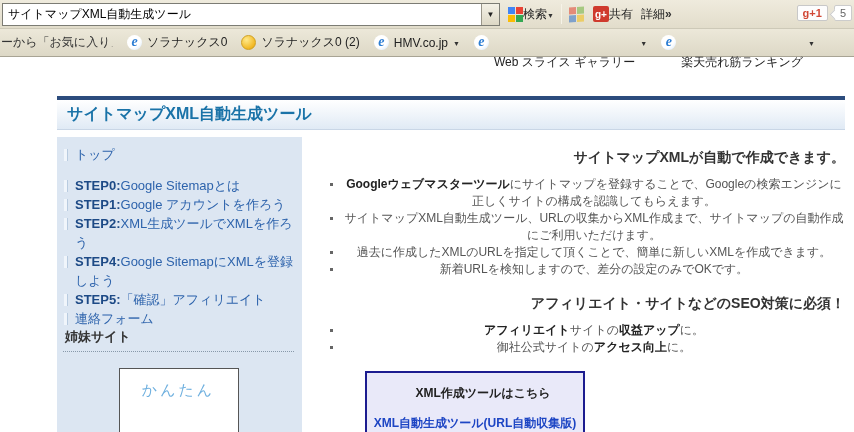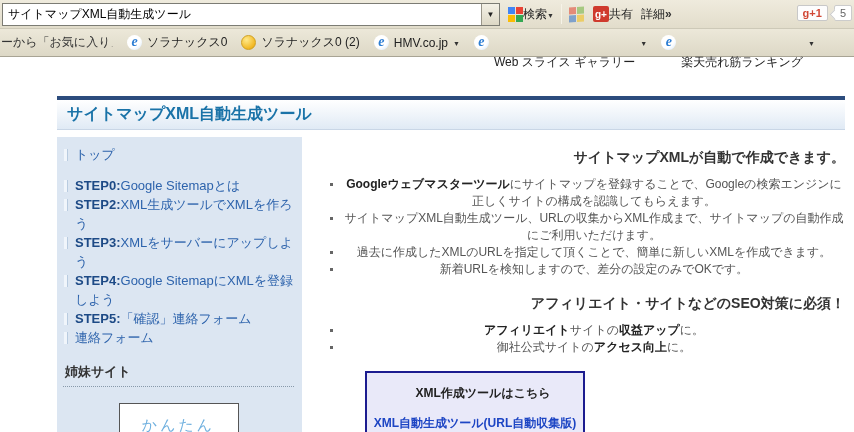--- a/index.html
+++ b/index.html
@@ -78,21 +78,21 @@
   .page-title { font-size:16px; font-weight:bold; color:#1a73a8; padding-left:10px; }
 
   .cols { display:flex; margin-top:7px; }
   .sidebar { width:245px; background:#dce6f2; min-height:295px; padding:8px 8px 0 6px; }
   .side-link { position:relative; font-size:13px; color:#2d63ac; line-height:19px;
     padding-left:12px; cursor:pointer; }
   .side-link::before { content:""; position:absolute; left:1px; top:4px; width:3px; height:12px;
     background:#f0f5fb; border-right:1px solid #b8cbe0; }
   .side-link .seg-b { font-weight:bold; color:#1d4a86; }
   .side-link.top-link { margin-bottom:12px; }
-  .sister-heading { font-size:13px; font-weight:bold; color:#333; margin-top:16px;
+  .sister-heading { font-size:13px; font-weight:bold; color:#333; 
     padding:0 0 5px 2px; border-bottom:1px dotted #8899aa; }
   .banner-box { width:120px; margin:16px auto 0; background:#fff; border:1px solid #555;
     height:90px; text-align:center; cursor:pointer; }
   .banner-line1 { margin-top:12px; font-size:15px; color:#6fb0df; letter-spacing:3px; }
 
   .main { flex:1; padding-left:13px; }
   .sec-heading { font-size:14px; font-weight:bold; color:#333; margin-top:12px;text-align:right; }
   .sec2-heading { margin-top:17px; }
   ul.bullets { margin:9px 0 0 26px;text-align:center; }
   ul.bullets li { font-size:12px; color:#555; line-height:17px; list-style:none;
@@ -191,24 +191,24 @@
   <div class="page-topbar"></div>
   <div class="page-header">
     <span class="page-title">サイトマップXML自動生成ツール</span>
   </div>
 
   <div class="cols">
 
     <div class="sidebar">
       <div class="side-link top-link"><span>トップ</span></div>
       <div class="side-link"><span class="seg-b">STEP0:</span><span>Google Sitemapとは</span></div>
+      <div class="side-link"><span class="seg-b">STEP1:</span><span>Google アカウントを作ろう</span></div>
       <div class="side-link"><span class="seg-b">STEP2:</span><span>XML生成ツールでXMLを作ろう</span></div>
-      <div class="side-link"><span class="seg-b">STEP3:</span><span>XMLをサーバーにアップしよう</span></div>
       <div class="side-link"><span class="seg-b">STEP4:</span><span>Google SitemapにXMLを登録しよう</span></div>
-      <div class="side-link"><span class="seg-b">STEP5:</span><span>「確認」連絡フォーム</span></div>
+      <div class="side-link"><span class="seg-b">STEP5:</span><span>「確認」アフィリエイト</span></div>
       <div class="side-link"><span>連絡フォーム</span></div>
 
       <div class="sister-heading">姉妹サイト</div>
 
       <div class="banner-box">
         <div class="banner-line1">かんたん</div>
 
       </div>
     </div>
 

